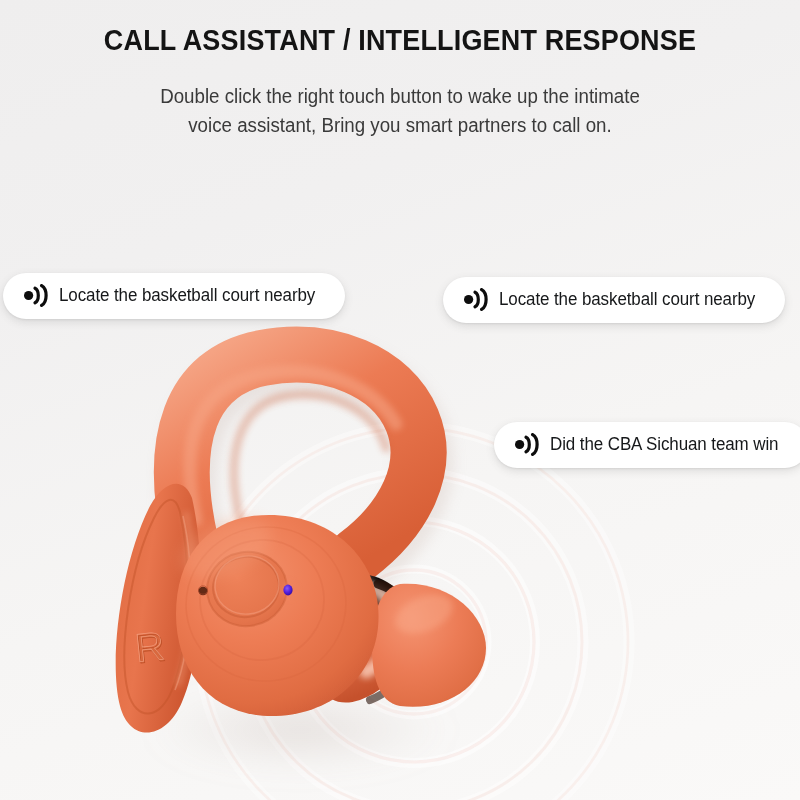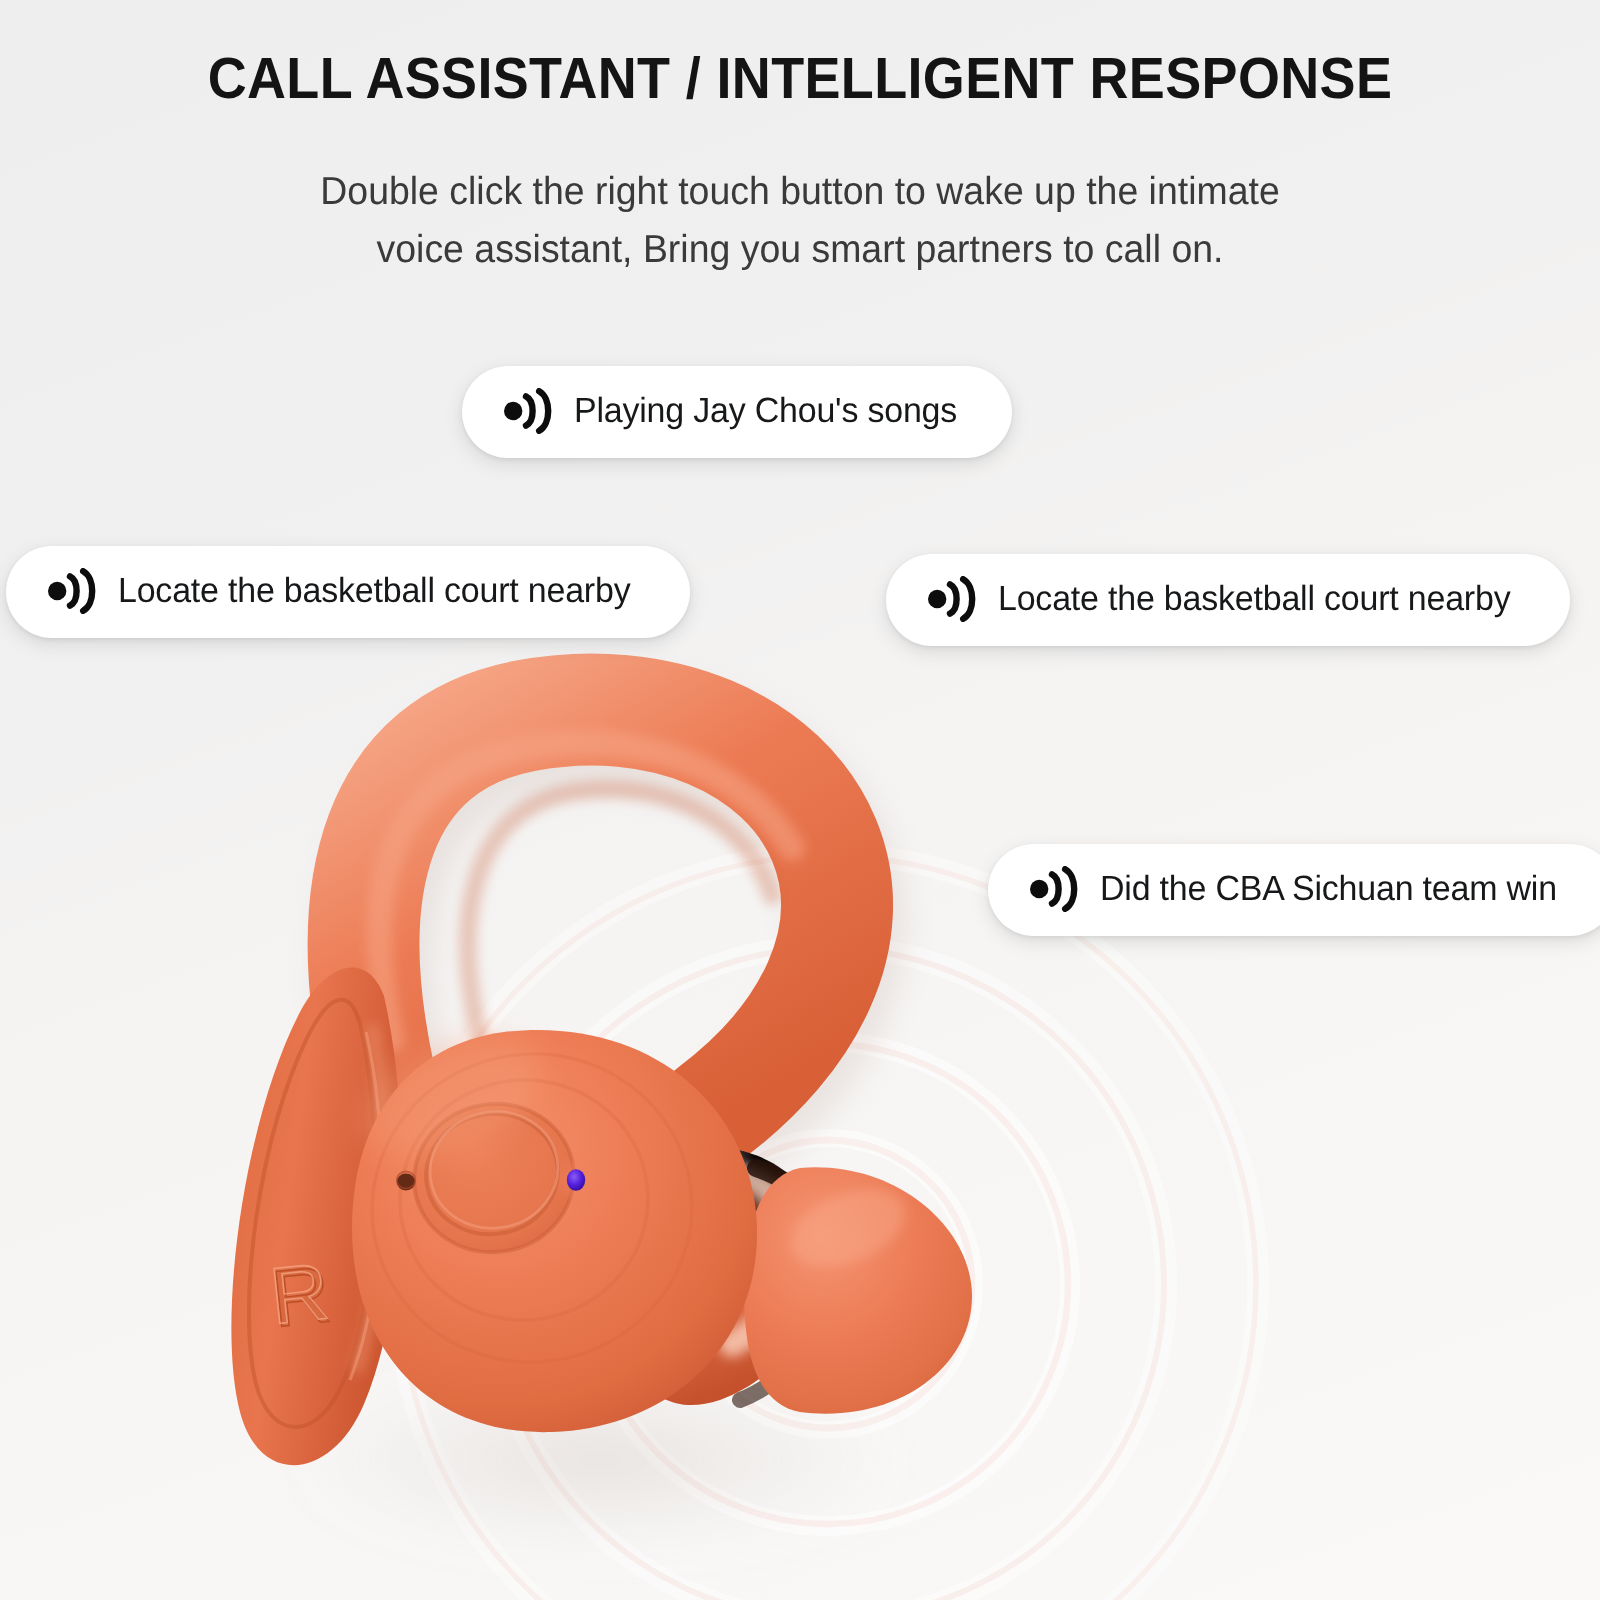--- a/index.html
+++ b/index.html
@@ -277,28 +277,20 @@
     </g>
   </svg>
 
   <div id="title">CALL ASSISTANT / INTELLIGENT RESPONSE</div>
 
   <div id="subtitle">
     <span class="l">Double click the right touch button to wake up the intimate</span>
     <span class="l">voice assistant, Bring you smart partners to call on.</span>
   </div>
 
-  <div class="bubble" id="bubble-1">
-    <svg class="wave-icon" viewBox="0 0 27 23">
-      <circle cx="5.6" cy="11.5" r="4.6" fill="#0d0d0d"></circle>
-      <path d="M 12 4.2 C 16.4 6.4, 16.4 16.6, 12 18.8" fill="none" stroke="#0d0d0d" stroke-width="3.2" stroke-linecap="round"></path>
-      <path d="M 18.6 1.6 C 24.6 5.0, 24.6 18.0, 18.6 21.4" fill="none" stroke="#0d0d0d" stroke-width="3.2" stroke-linecap="round"></path>
-    </svg>
-    <span class="btxt">Playing Jay Chou's songs</span>
-  </div>
 
   <div class="bubble" id="bubble-2">
     <svg class="wave-icon" viewBox="0 0 27 23">
       <circle cx="5.6" cy="11.5" r="4.6" fill="#0d0d0d"></circle>
       <path d="M 12 4.2 C 16.4 6.4, 16.4 16.6, 12 18.8" fill="none" stroke="#0d0d0d" stroke-width="3.2" stroke-linecap="round"></path>
       <path d="M 18.6 1.6 C 24.6 5.0, 24.6 18.0, 18.6 21.4" fill="none" stroke="#0d0d0d" stroke-width="3.2" stroke-linecap="round"></path>
     </svg>
     <span class="btxt">Locate the basketball court nearby</span>
   </div>
 

